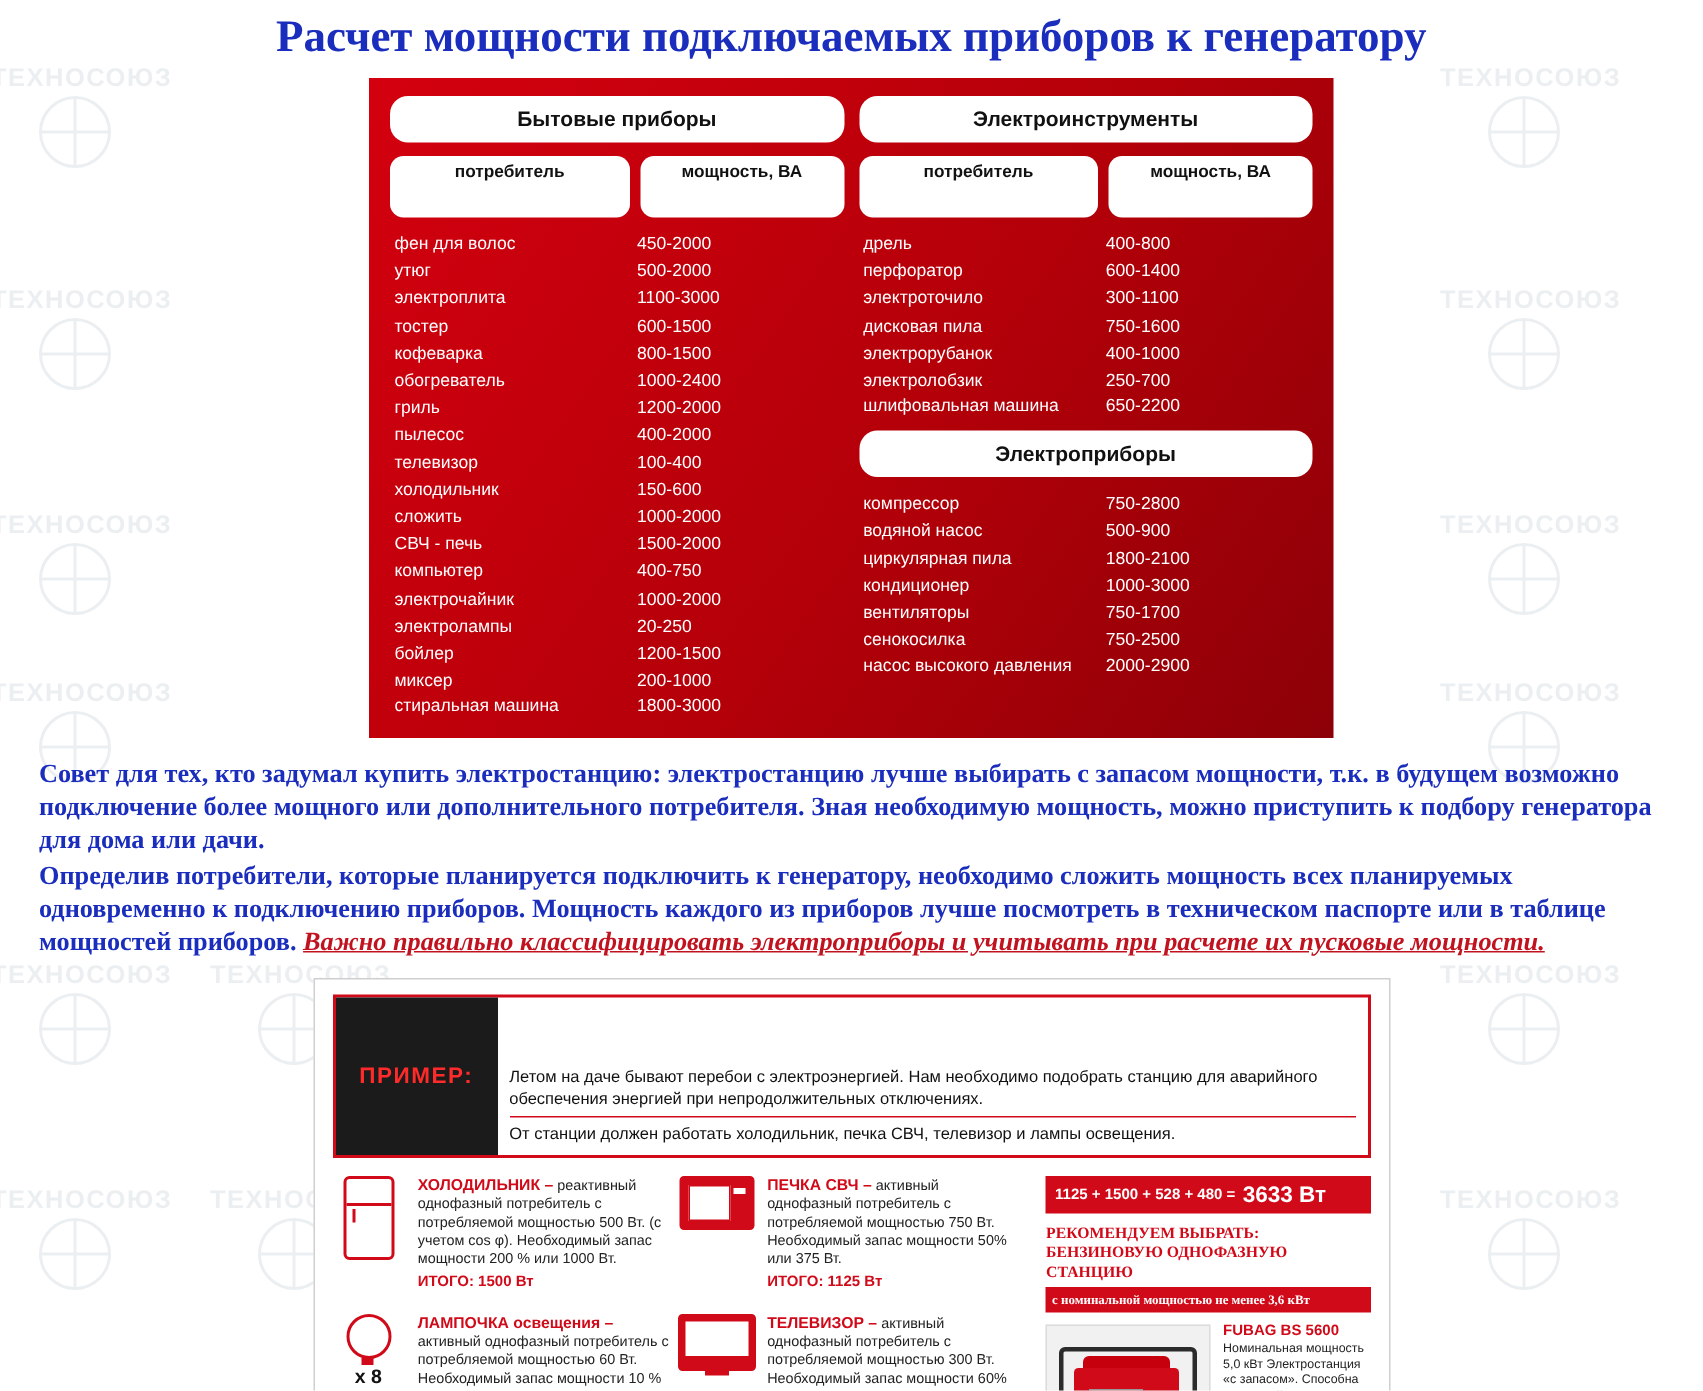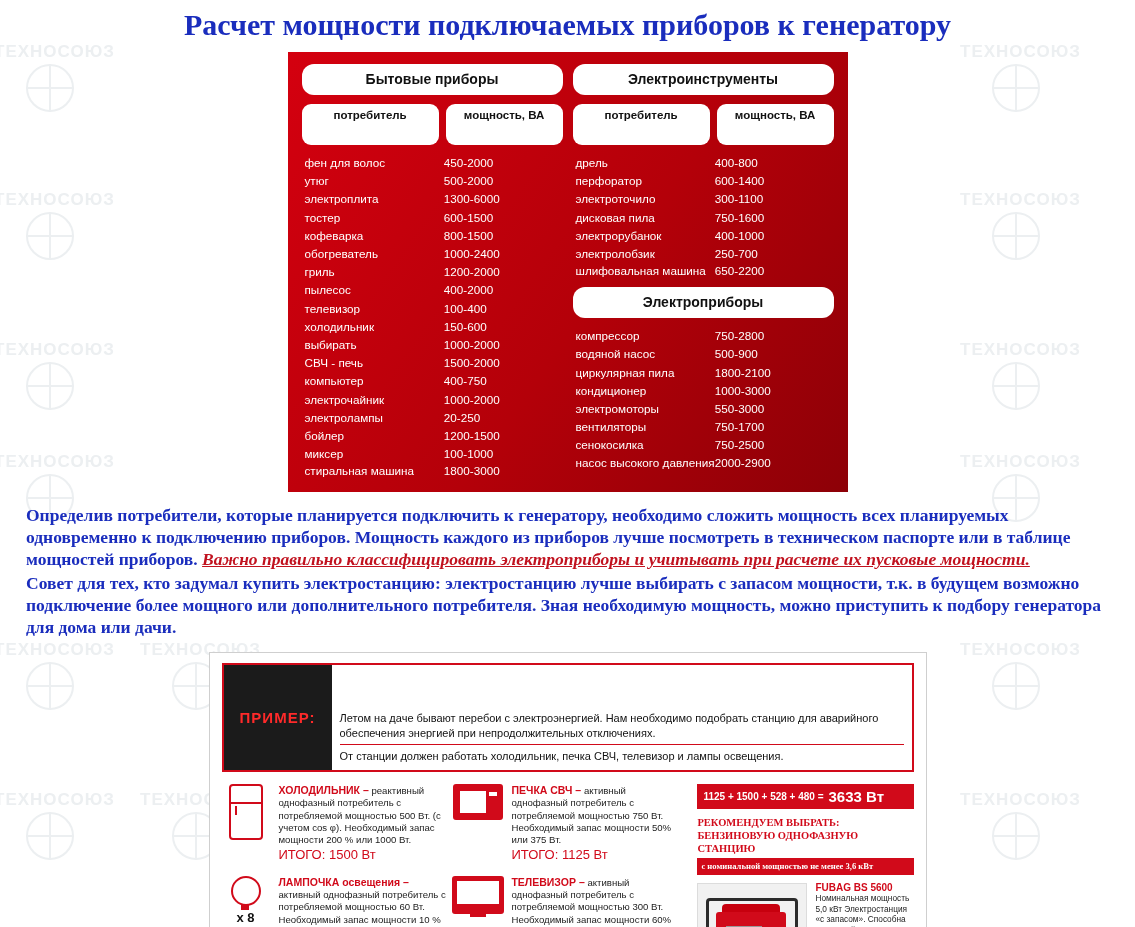--- a/index.html
+++ b/index.html
@@ -44,21 +44,21 @@
     text-align:center;
     color:#1a2dbd;
     font-size:30px;
     font-weight:bold;
     margin:8px 0 10px 0;
     font-family:"Liberation Serif",serif;
   }
 
   
   .red-table{
-    width:560px;margin:0 auto;
+    width:643px;margin:0 auto;
     background:#c8000f;
     background:linear-gradient(125deg,#d4000f 0%, #b40009 55%, #8d0007 100%);
     padding:12px 14px 14px 14px;
     box-sizing:border-box;
     display:flex;
     gap:10px;
     position:relative;
   }
   .col{width:50%;}
   .cat-pill{
@@ -151,21 +151,21 @@
   .ex-cards{display:flex;flex-wrap:wrap;}
   .card{width:50%;display:flex;gap:9px;margin-bottom:14px;box-sizing:border-box;padding-right:6px;}
   .card .ico{flex:none;width:48px;display:flex;flex-direction:column;align-items:center;}
   .card .txt{
     font-family:"Liberation Sans",sans-serif;
     font-size:9.6px;
     line-height:12.3px;
     color:#222;
   }
   .card .txt b.red{color:#d10a1a;font-size:10.5px;margin-top:41px;}
-  .card .txt .total{color:#d10a1a;font-weight:normal;font-size:13px;display:block;margin-top:3px;}
+  .card .txt .total{color:#d10a1a;font-weight:bold;font-size:10px;display:block;margin-top:3px;}
   .x8{font-family:"Liberation Sans",sans-serif;font-weight:bold;color:#111;font-size:13px;margin-top:4px;}
 
   
   .ic-fridge{width:30px;height:52px;border:2px solid #d10a1a;border-radius:4px;position:relative;}
   .ic-fridge:before{content:"";position:absolute;left:0;right:0;top:16px;border-top:2px solid #d10a1a;}
   .ic-fridge:after{content:"";position:absolute;left:4px;top:20px;width:2px;height:9px;background:#d10a1a;}
   .ic-micro{width:46px;height:32px;border:2px solid #d10a1a;border-radius:3px;background:#d10a1a;position:relative;}
   .ic-micro .scr{position:absolute;left:4px;top:4px;width:26px;height:22px;background:#fff;border:1px solid #d10a1a;}
   .ic-micro .btns{position:absolute;right:4px;top:6px;width:8px;height:4px;background:#fff;}
   .ic-tv{width:48px;height:34px;border:2px solid #d10a1a;background:#d10a1a;border-radius:3px;position:relative;}
@@ -261,21 +261,21 @@
       <div class="row">
           <div class="n">фен для волос</div>
           <div class="v">450-2000</div>
         </div>
       <div class="row">
           <div class="n">утюг</div>
           <div class="v">500-2000</div>
         </div>
       <div class="row">
           <div class="n">электроплита</div>
-          <div class="v">1300-6000</div>
+          <div class="v">1100-3000</div>
         </div>
       <div class="row">
           <div class="n">тостер</div>
           <div class="v">600-1500</div>
         </div>
       <div class="row">
           <div class="n">кофеварка</div>
           <div class="v">800-1500</div>
         </div>
       <div class="row">
@@ -292,21 +292,21 @@
         </div>
       <div class="row">
           <div class="n">телевизор</div>
           <div class="v">100-400</div>
         </div>
       <div class="row">
           <div class="n">холодильник</div>
           <div class="v">150-600</div>
         </div>
       <div class="row">
-          <div class="n">выбирать</div>
+          <div class="n">сложить</div>
           <div class="v">1000-2000</div>
         </div>
       <div class="row">
           <div class="n">СВЧ - печь</div>
           <div class="v">1500-2000</div>
         </div>
       <div class="row">
           <div class="n">компьютер</div>
           <div class="v">400-750</div>
         </div>
@@ -317,21 +317,21 @@
       <div class="row">
           <div class="n">электролампы</div>
           <div class="v">20-250</div>
         </div>
       <div class="row">
           <div class="n">бойлер</div>
           <div class="v">1200-1500</div>
         </div>
       <div class="row">
           <div class="n">миксер</div>
-          <div class="v">100-1000</div>
+          <div class="v">200-1000</div>
         </div>
       <div class="row sub-lines">
           <div class="n">стиральная машина</div>
           <div class="v">1800-3000</div>
         </div>
     </div>
 
     <div class="col">
       <div class="cat-pill">Электроинструменты</div>
       <div class="hdr-row">
@@ -378,41 +378,37 @@
         </div>
       <div class="row">
           <div class="n">циркулярная пила</div>
           <div class="v">1800-2100</div>
         </div>
       <div class="row">
           <div class="n">кондиционер</div>
           <div class="v">1000-3000</div>
         </div>
       <div class="row">
-          <div class="n">электромоторы</div>
-          <div class="v">550-3000</div>
-        </div>
-      <div class="row">
           <div class="n">вентиляторы</div>
           <div class="v">750-1700</div>
         </div>
       <div class="row">
           <div class="n">сенокосилка</div>
           <div class="v">750-2500</div>
         </div>
       <div class="row sub-lines">
           <div class="n">насос высокого давления</div>
           <div class="v">2000-2900</div>
         </div>
     </div>
   </div>
 
   <div class="para">
+    <p>Совет для тех, кто задумал купить электростанцию: электростанцию лучше выбирать с запасом мощности, т.к. в будущем возможно подключение более мощного или дополнительного потребителя. Зная необходимую мощность, можно приступить к подбору генератора для дома или дачи.</p>
     <p><span>Определив потребители, которые планируется подключить к генератору, необходимо сложить мощность всех планируемых одновременно к подключению приборов. Мощность каждого из приборов лучше посмотреть в техническом паспорте или в таблице мощностей приборов. </span><span class="hl">Важно правильно классифицировать электроприборы и учитывать при расчете их пусковые мощности.</span></p>
-    <p>Совет для тех, кто задумал купить электростанцию: электростанцию лучше выбирать с запасом мощности, т.к. в будущем возможно подключение более мощного или дополнительного потребителя. Зная необходимую мощность, можно приступить к подбору генератора для дома или дачи.</p>
   </div>
 
   <div class="example">
     <div class="ex-top">
       <div class="ex-label">ПРИМЕР:</div>
       <div class="ex-top-text">
         <div>Летом на даче бывают перебои с электроэнергией. Нам необходимо подобрать станцию для аварийного обеспечения энергией при непродолжительных отключениях.</div>
         <span class="sep"></span>
         <div>От станции должен работать холодильник, печка СВЧ, телевизор и лампы освещения.</div>
       </div>

